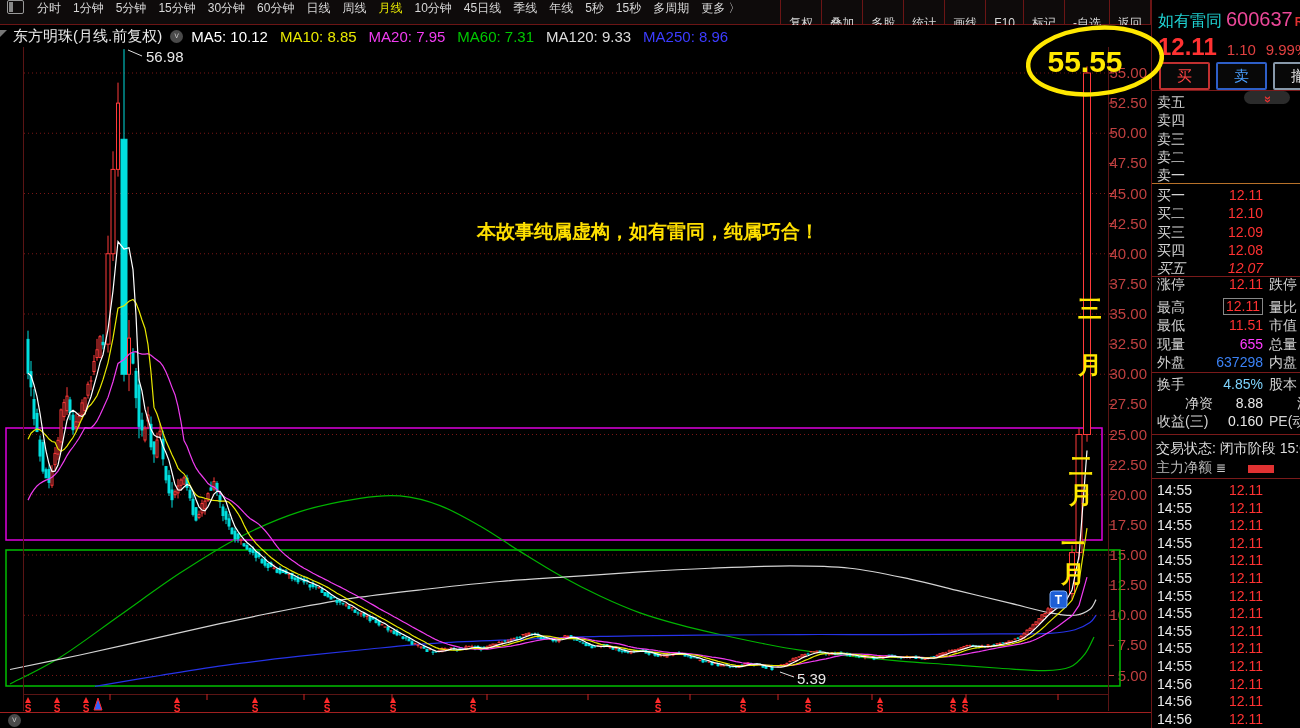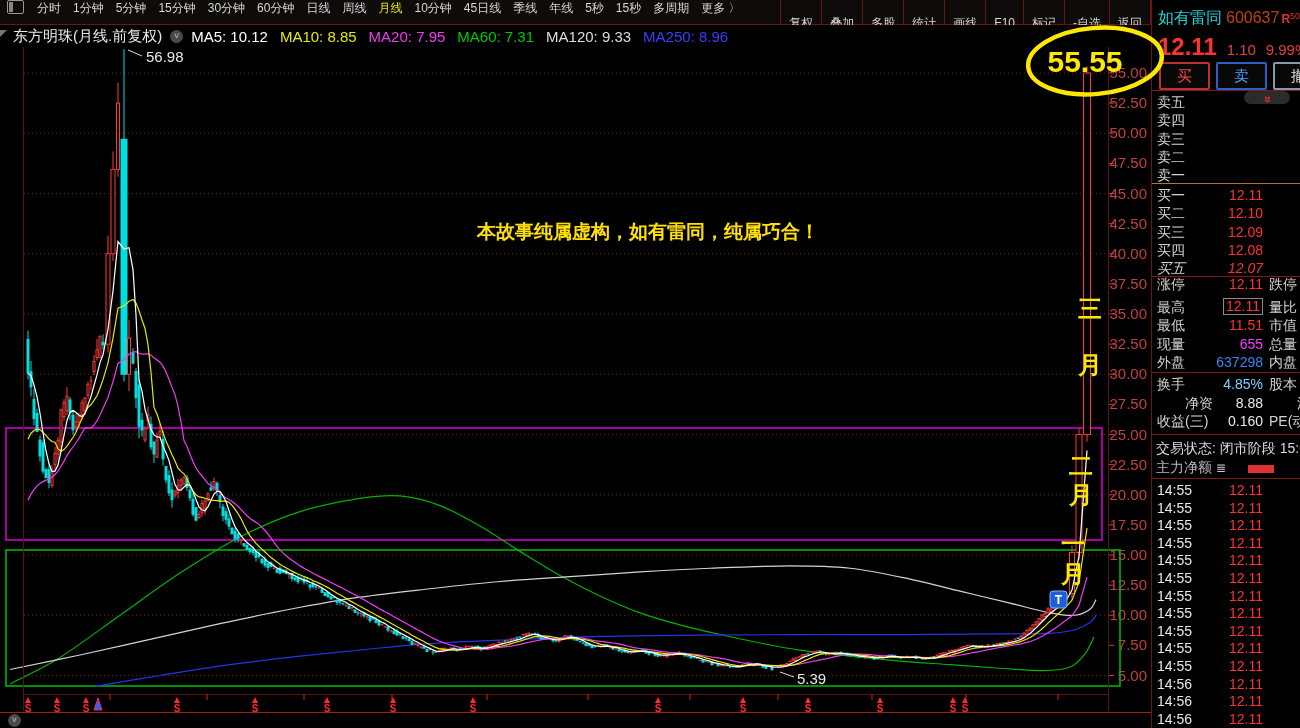--- a/index.html
+++ b/index.html
@@ -30,21 +30,21 @@
   
   .vol-row{position:absolute;left:0;top:712px;width:1151px;height:15px;background:#000;z-index:2;
            border-top:1px solid #a02020;display:flex;align-items:center;font-size:13px;
            color:#e0e0e0;white-space:nowrap;}
   .vol-item{margin-right:14px;}
   
   .panel{position:absolute;left:1151px;top:0;width:149px;height:728px;background:#000;
          border-left:1px solid #6b1515;z-index:2;overflow:hidden;font-size:14px;}
   .p-name{position:absolute;left:6px;top:8px;white-space:nowrap;}
   .p-name .nm{color:#1fd3d3;font-size:16px;}
-  .p-name .cd{color:#c2410c;font-size:16px;margin-left:4px;}
+  .p-name .cd{color:#ec4899;font-size:20px;margin-left:4px;}
   .p-name .rf{color:#e03030;font-size:12px;font-weight:bold;margin-left:2px;}
   .p-name .rs{color:#e03030;font-size:9px;vertical-align:4px;}
   .p-price{position:absolute;left:6px;top:33px;white-space:nowrap;}
   .p-price .big{color:#ff3232;font-size:24px;font-weight:bold;}
   .p-price .chg{color:#e04040;font-size:15px;margin-left:6px;}
   .p-btn{position:absolute;top:62px;width:47px;height:24px;line-height:24px;text-align:center;
          background:#080808;border-radius:2px;font-size:15px;cursor:pointer;}
   .btn-buy{left:7px;border:2px solid #c03030;color:#ff4444;}
   .btn-sell{left:64px;border:2px solid #2e5fc8;color:#4aa0ff;}
   .btn-cancel{left:121px;border:2px solid #8899aa;color:#e0e0e0;}

